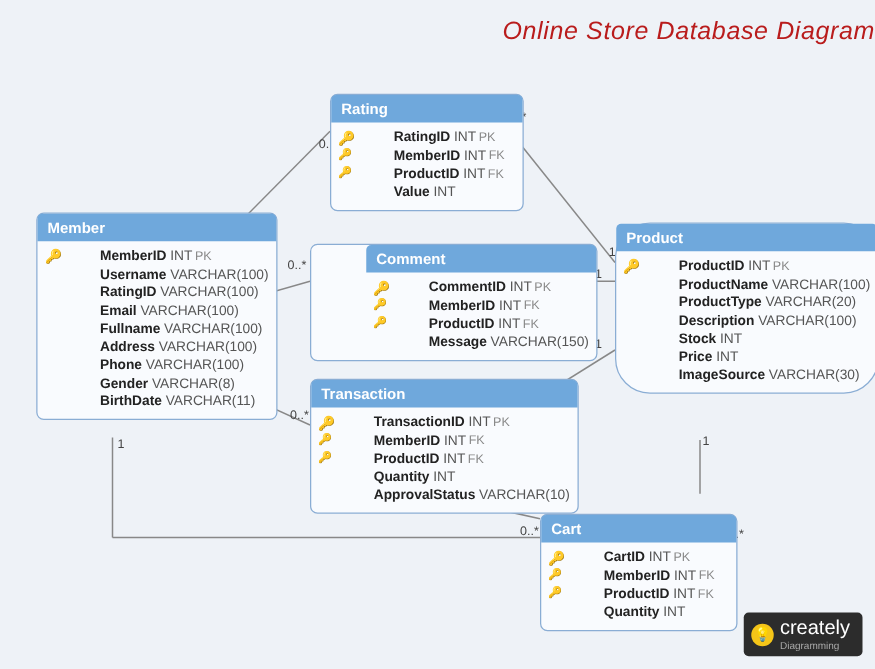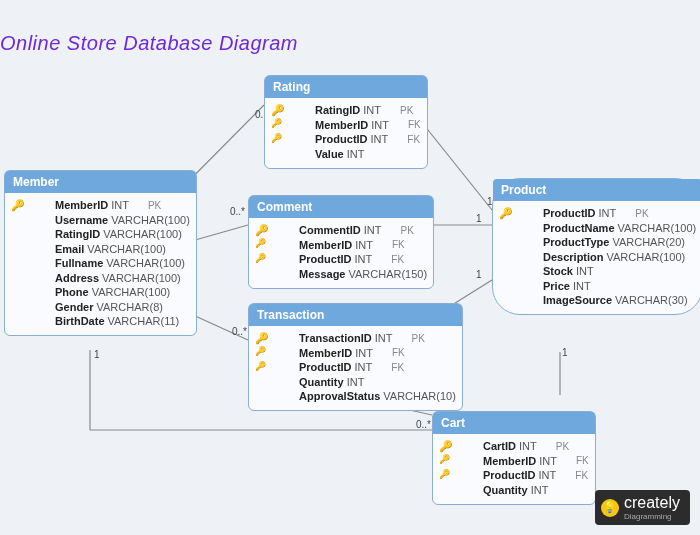--- a/index.html
+++ b/index.html
@@ -11,25 +11,25 @@
       overflow: hidden;
       position: relative;
     }
     .canvas {
       width: 700px;
       height: 535px;
       position: relative;
       background: #eef2f7;
     }
     .diagram-title {
-      text-align: left;
+      text-align: right;
       font-size: 20px;
       font-weight: normal;
-      color: #6d28d9;
-      padding-top: 32px;
+      color: #b91c1c;
+      padding-top: 14px;
       font-style: italic;
       letter-spacing: 0.5px;
     }
     svg.connections {
       position: absolute;
       top: 0; left: 0;
       width: 700px;
       height: 535px;
       pointer-events: none;
       z-index: 1;
@@ -79,21 +79,21 @@
     .field-name {
       font-weight: bold;
       margin-right: 3px;
       color: #222;
       margin-left: 27px;
     }
     .field-type {
       color: #555;
     }
     .field-constraint {
-      margin-left: 19px;
+      margin-left: 2px;
       color: #888;
       font-size: 10px;
       text-align: right;
     }
     .creately-badge {
       position: absolute;
       bottom: 10px;
       right: 10px;
       background: #2c2c2c;
       color: #fff;
@@ -163,21 +163,21 @@
 
     <text x="406" y="333" font-size="10" fill="#444">0..*</text>
     <text x="476" y="278" font-size="10" fill="#444">1</text>
 
     <text x="318" y="392" font-size="10" fill="#444">0..*</text>
 
     <text x="562" y="356" font-size="10" fill="#444">1</text>
     <text x="580" y="430" font-size="10" fill="#444">0..*</text>
   </svg>
 
-  <div class="entity-box" style="left:4px;top:170px;min-width:168px;">
+  <div class="entity-box" style="left:29px;top:170px;min-width:168px;">
     <div class="entity-header">Member</div>
     <div class="entity-body">
       <div class="field-row">
           <span class="field-icon key-icon">🔑</span>
           <span class="field-name">MemberID</span>
           <span class="field-type">INT</span>
           <span class="field-constraint">PK</span>
         </div>
       <div class="field-row">
           <span class="field-icon" style="width:13px;display:inline-block;"></span>
@@ -244,21 +244,21 @@
           <span class="field-constraint">FK</span>
         </div>
       <div class="field-row">
           <span class="field-icon" style="width:13px;display:inline-block;"></span>
           <span class="field-name">Value</span>
           <span class="field-type">INT</span>
         </div>
     </div>
   </div>
 
-  <div class="entity-box" style="left:248px;top:195px;min-width:165px;">
+  <div class="entity-box" style="left:248px;top:195px;min-width:165px;padding-left:44px;">
     <div class="entity-header">Comment</div>
     <div class="entity-body">
       <div class="field-row">
           <span class="field-icon key-icon">🔑</span>
           <span class="field-name">CommentID</span>
           <span class="field-type">INT</span>
           <span class="field-constraint">PK</span>
         </div>
       <div class="field-row">
           <span class="field-icon key-icon fk-icon">🔑</span>

